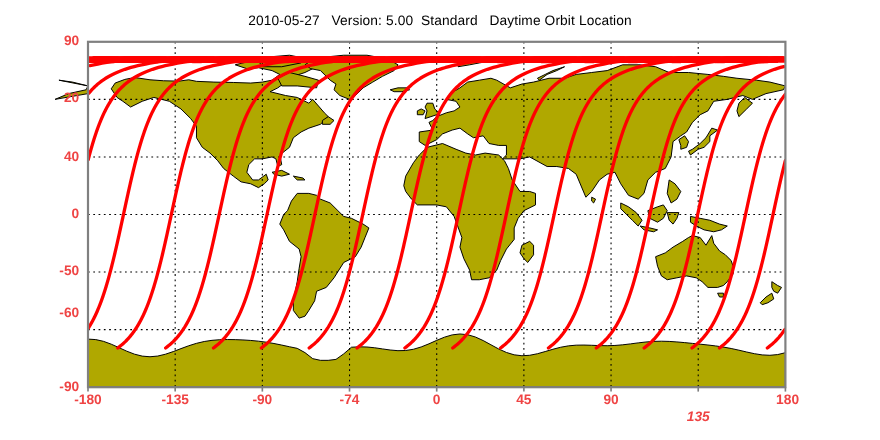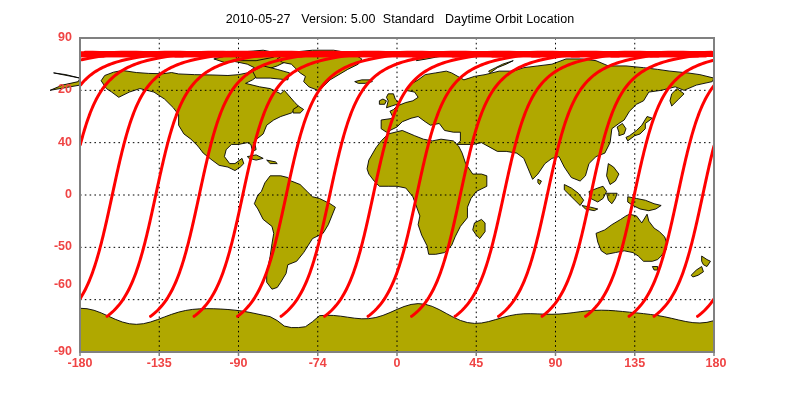--- a/index.html
+++ b/index.html
@@ -155,14 +155,14 @@
 <div class="axis-label ylab" style="width: 44px; left: 28px; top: 239.333px;">-50</div>
 <div class="axis-label ylab" style="width: 44px; left: 28px; top: 277px;">-60</div>
 <div class="axis-label ylab" style="width: 44px; left: 28px; top: 344px;">-90</div>
 <div class="axis-label xlab" style="width: 60px; left: 50px; top: 356px;">-180</div>
 <div class="axis-label xlab" style="width: 60px; left: 129.25px; top: 356px;">-135</div>
 <div class="axis-label xlab" style="width: 60px; left: 208.5px; top: 356px;">-90</div>
 <div class="axis-label xlab" style="width: 60px; left: 287.75px; top: 356px;">-74</div>
 <div class="axis-label xlab" style="width: 60px; left: 367px; top: 356px;">0</div>
 <div class="axis-label xlab" style="width: 60px; left: 446.25px; top: 356px;">45</div>
 <div class="axis-label xlab" style="width: 60px; left: 525.5px; top: 356px;">90</div>
-<div class="axis-label xlab" style="width: 60px; left: 604.75px; top: 356px;">135</div>
+<div class="axis-label xlab" style="width: 60px; left: 604.75px; top: 372px; font-style: italic;">135</div>
 <div class="axis-label xlab" style="width: 60px; left: 686px; top: 356px;">180</div>
 
 </body></html>

